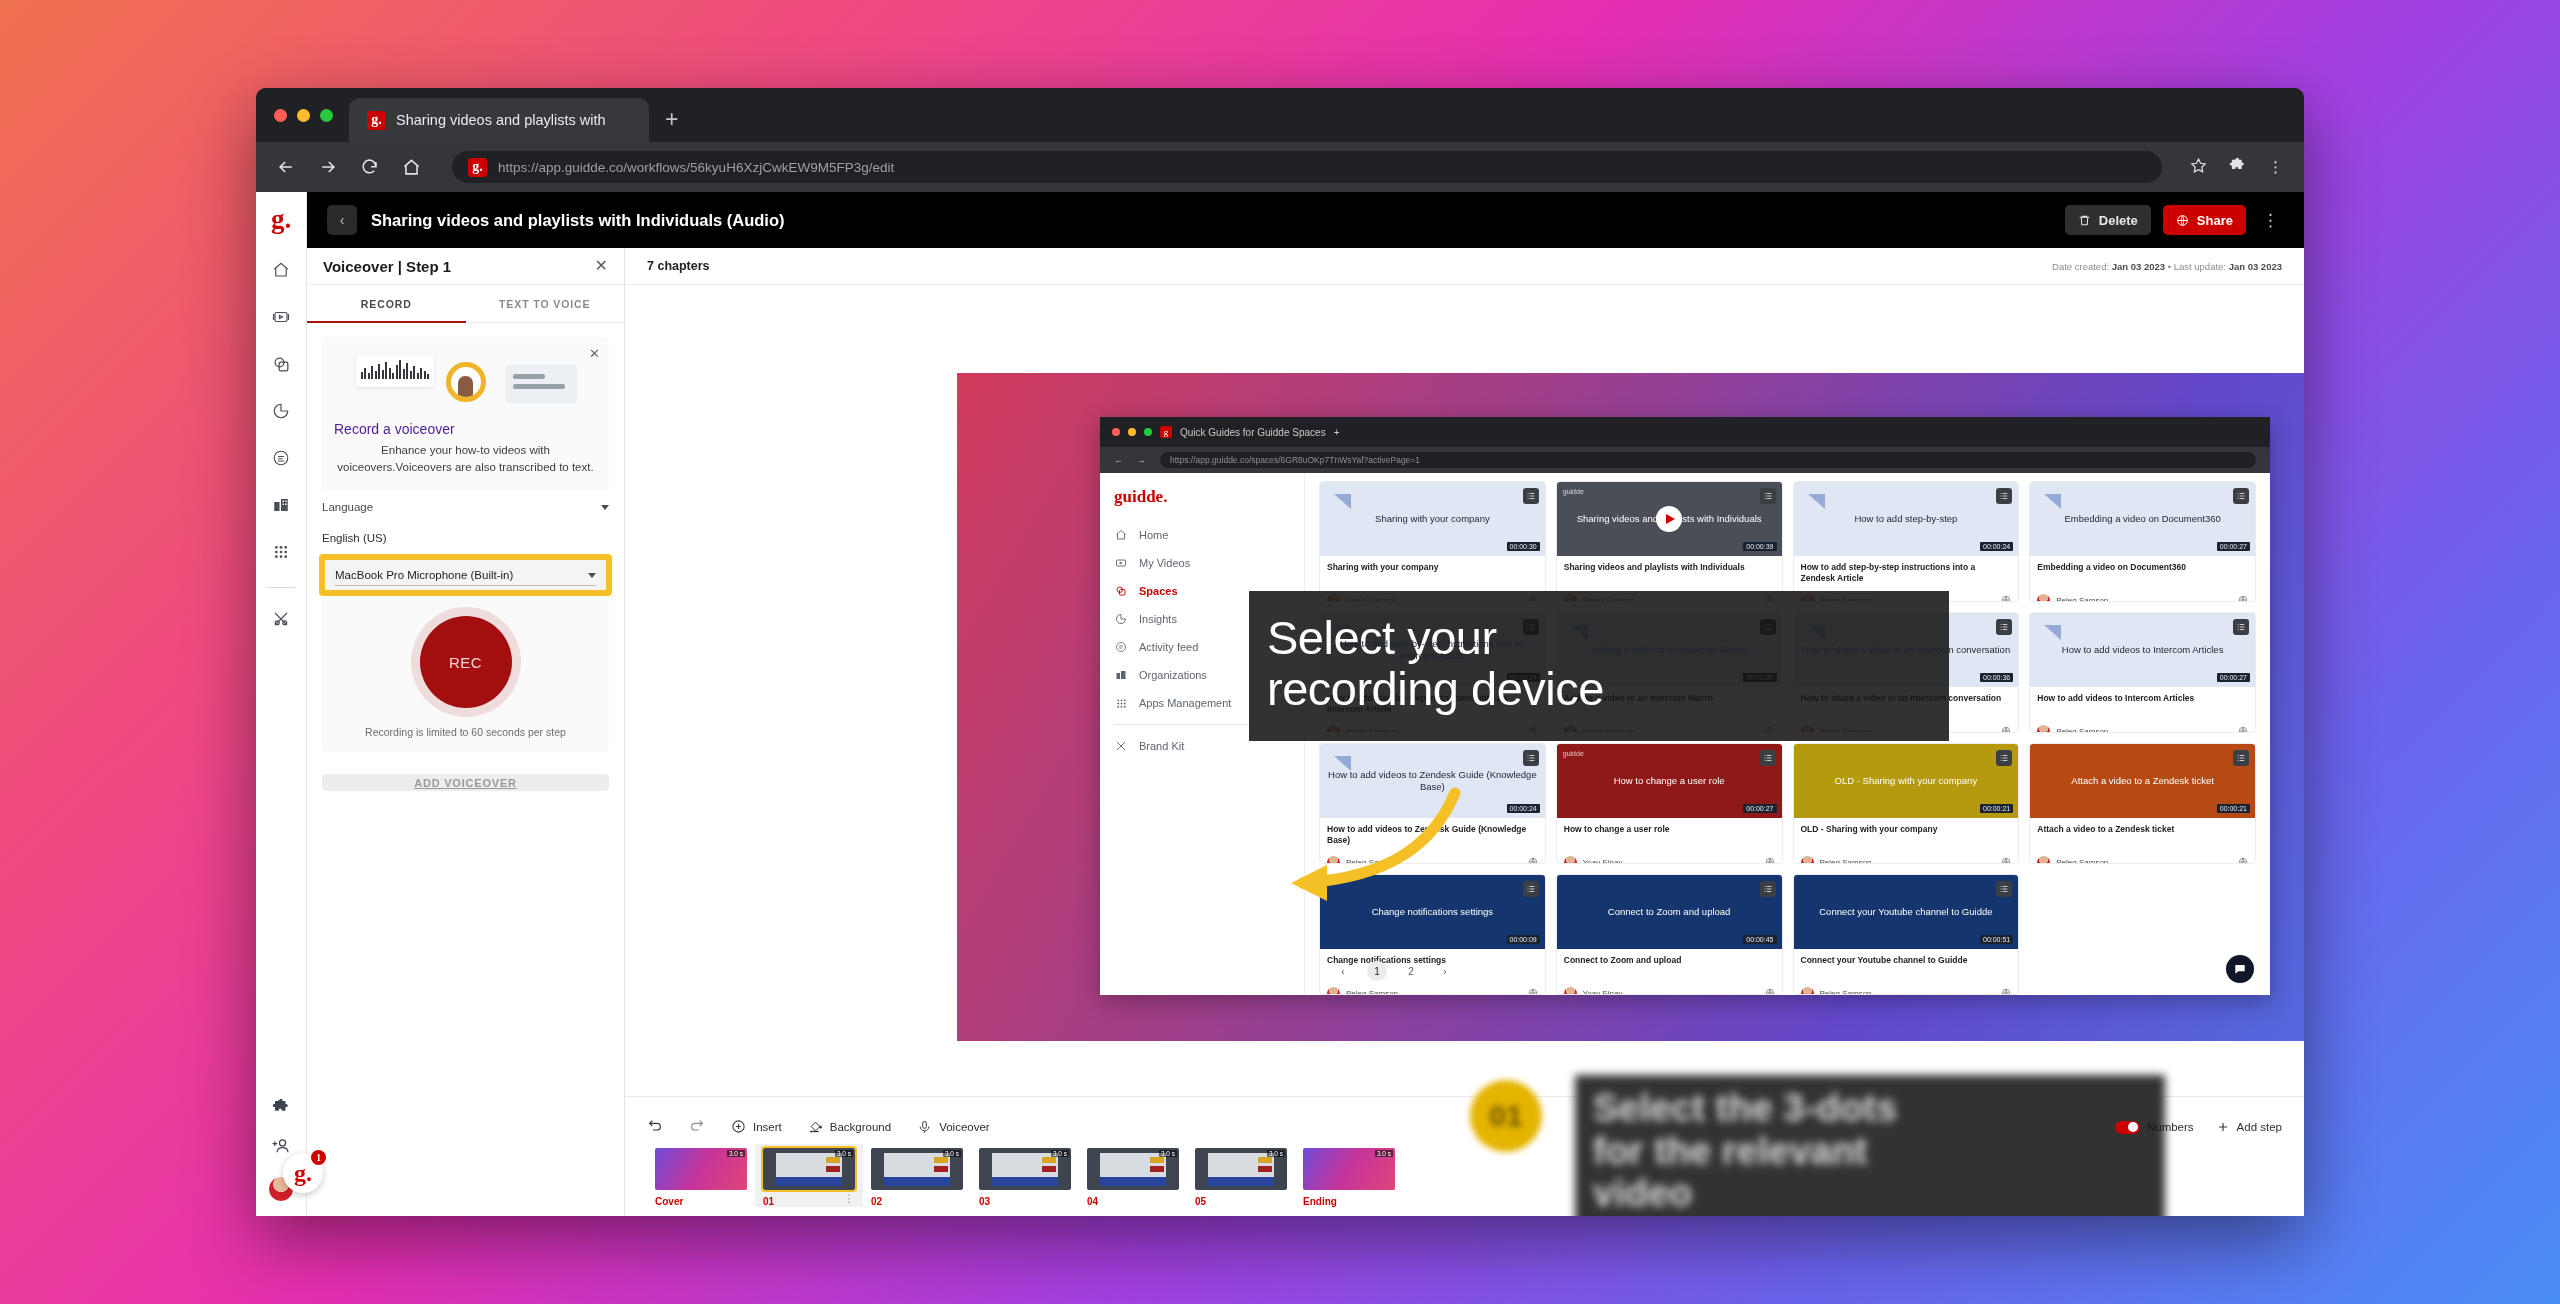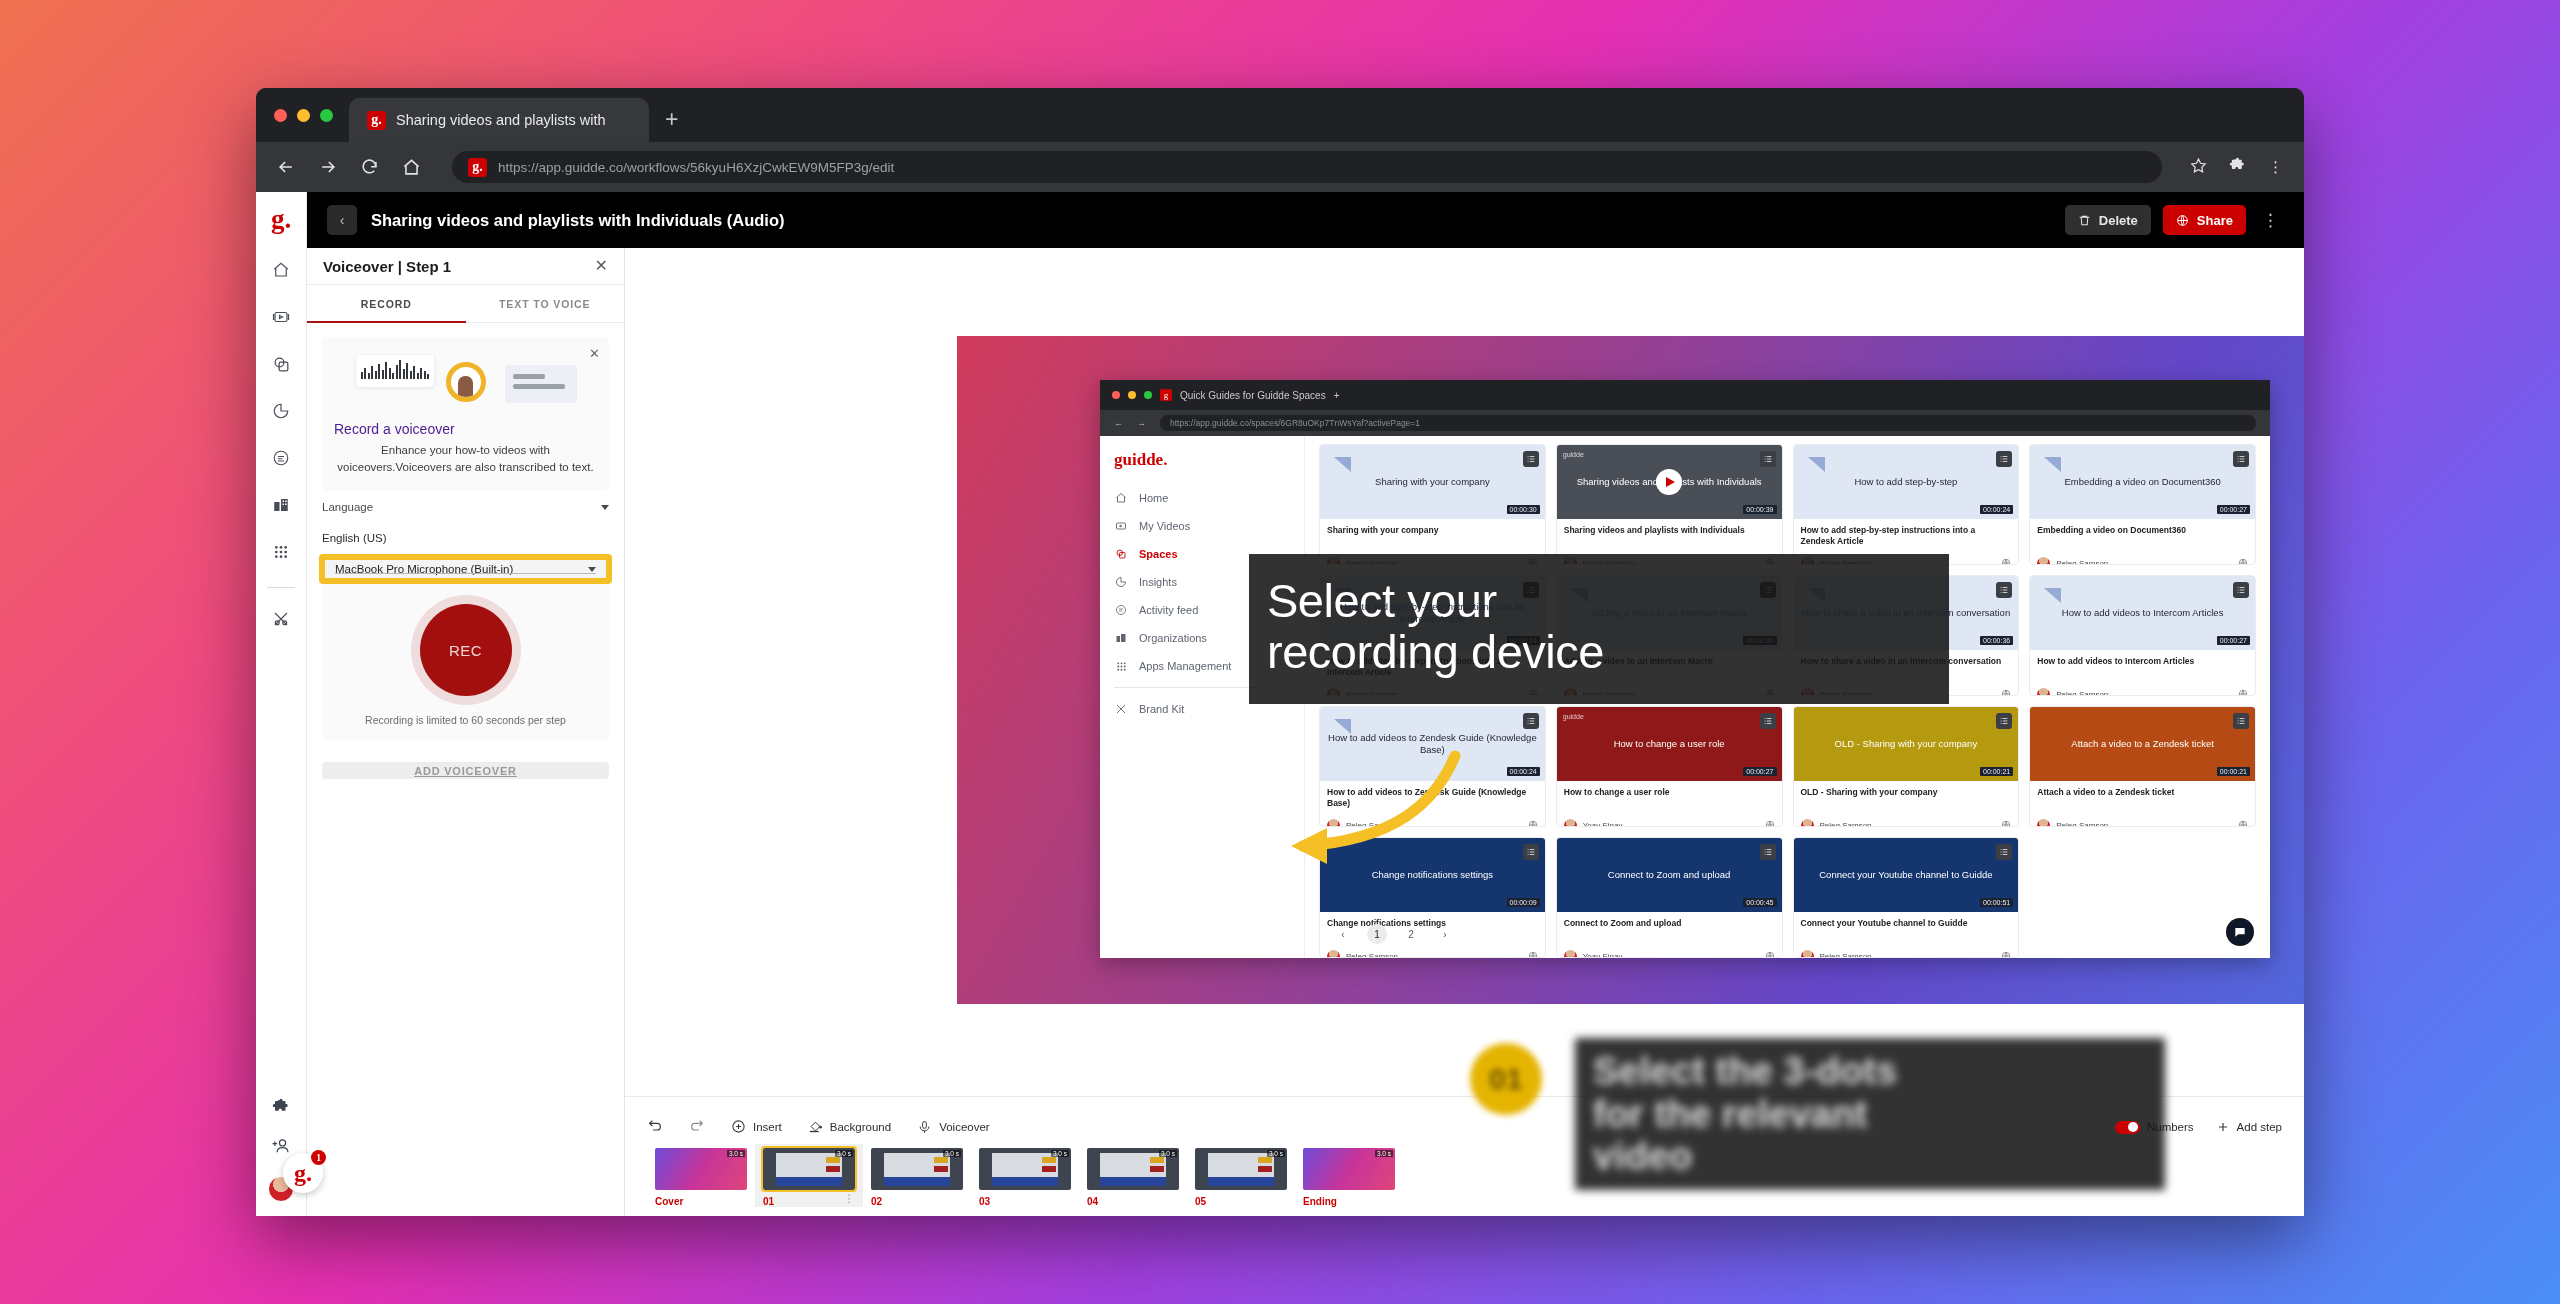--- a/index.html
+++ b/index.html
@@ -166,21 +166,21 @@
 
   #volangrow { padding: 10px 15px 0; }
   #volanglabel { font-size: 11.5px; color: #4a4a4a; display: flex; align-items: center; gap: 8px; }
   #volangval { font-size: 11.5px; color: #2c2c2c; margin-top: 19px; }
 
   #micwrap {
     margin: 10px 12px 0; border: 3px solid #f5c026; border-radius: 4px;
     background: #f5c026; padding: 3px;
   }
   #micselect {
-    background: #f4f4f4; height: 18px; display: flex; align-items: center;
+    background: #f4f4f4; height: 30px; display: flex; align-items: center;
     padding: 0 10px; font-size: 11.5px; color: #1d1d1d; position: relative;
   }
   #micselect::after { content: ""; position: absolute; left: 10px; right: 10px; bottom: 4px; height: 1px; background: #b9b9b9; }
   .caret { margin-left: auto; width: 0; height: 0; border-left: 4.5px solid transparent; border-right: 4.5px solid transparent; border-top: 5.5px solid #4a4a4a; }
 
   #recarea { margin: 0 15px; background: #fafafa; padding: 20px 0 14px; border-radius: 0 0 4px 4px; }
   #recbtn {
     width: 92px; height: 92px; border-radius: 50%; background: #a30f0f;
     margin: 0 auto; display: flex; align-items: center; justify-content: center;
     color: #f0d8d8; font-size: 15px; letter-spacing: .5px;
@@ -539,20 +539,30 @@
 
           <div id="recarea">
             <div id="recbtn">REC</div>
             <div id="reclimit">Recording is limited to 60 seconds per step</div>
           </div>
 
           <div id="addvo">ADD VOICEOVER</div>
         </div>
 
         <div id="canvascol">
+          <div id="chapbar">
+            <span id="chaptext">7 chapters</span>
+            <span id="datetext">
+              <span>Date created:</span>
+              <b>Jan 03 2023</b>
+              <span>•</span>
+              <span>Last update:</span>
+              <b>Jan 03 2023</b>
+            </span>
+          </div>
 
           <div id="stage">
             <div id="slide">
 
               <div id="mini">
                 <div id="minitabs">
                   <span class="dot r"></span>
                     <span class="dot y"></span>
                     <span class="dot g"></span>
                   <span class="mini-fav">g</span>

